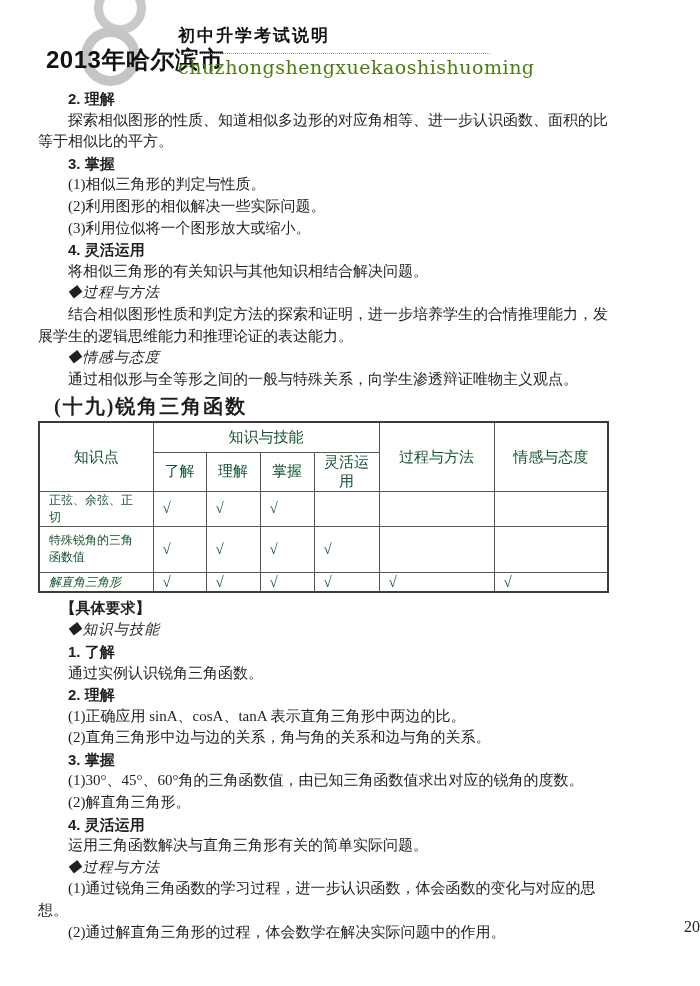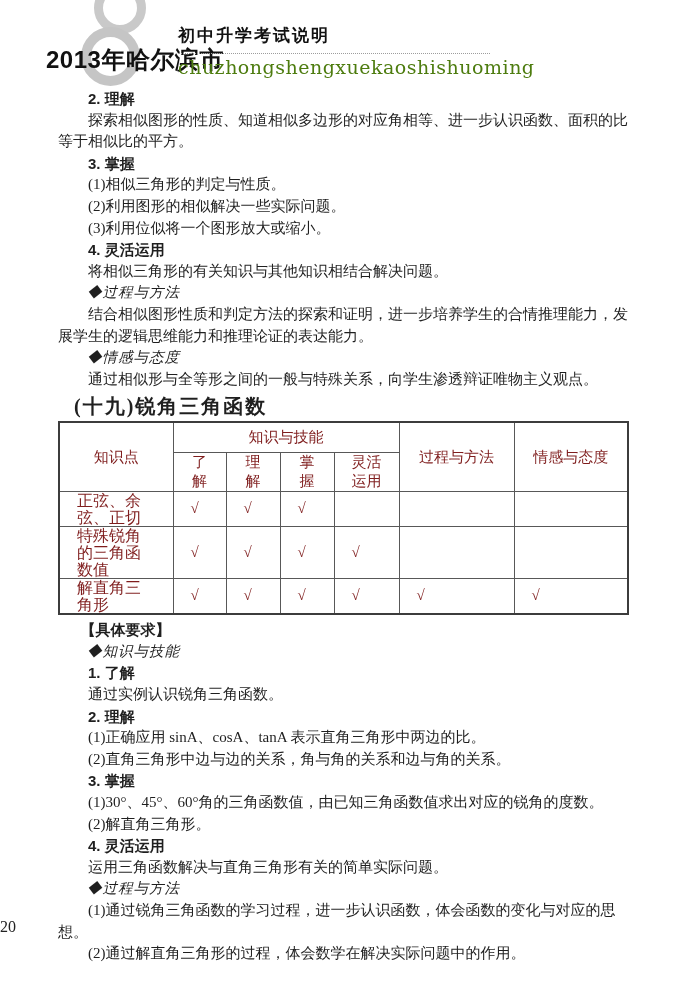--- a/index.html
+++ b/index.html
@@ -24,21 +24,21 @@
     font-family:"Liberation Sans", sans-serif; font-weight:700;
     font-size:17px; letter-spacing:2px; color:#111;
     padding-bottom:6px; border-bottom:1px dotted #9d9d9d;
   }
   .doc-pinyin {
     margin-top:2px; font-family:"DejaVu Serif", serif; 
     font-size:19px; color:#4d7c0f; letter-spacing:0.5px;
   }
 
   
-  .page-body { margin:0 60px 0 58px; width:582px; }
+  .page-body { margin:0 60px 0 38px; width:582px; }
   .blk {
     margin:0; font-size:15px; line-height:21.6px; text-indent:2em;
     font-family:"Liberation Serif", serif;
   }
   .blk.num  { font-weight:700; font-family:"Liberation Sans", sans-serif; }
   .blk.diamond {
     font-weight:400; font-style:italic; font-size:14.5px;
     font-family:"Liberation Serif", serif; letter-spacing:1px;
   }
   .section-heading {
@@ -51,35 +51,35 @@
     font-weight:700; font-family:"Liberation Serif", serif;
   }
 
   
   table.spec {
     border-collapse:collapse; table-layout:fixed; width:569px;
     margin:1px 0 4px 0; border:2px solid #3c3c3c;
   }
   table.spec th, table.spec td {
     border:1px solid #585858; vertical-align:middle;
-    padding:0 17px; font-weight:400; font-size:15px; color:#7f1d1d;
+    padding:0 9px; font-weight:400; font-size:15px; color:#14532d;
     overflow:hidden;
   }
   table.spec .hdr-row1 { height:30px; }
   table.spec .hdr-row2 { height:28px; }
   table.spec .body-row1 { height:34px; }
   table.spec .body-row2 { height:46px; }
-  table.spec .body-row3 { height:32px; }
-  table.spec td.row-label { font-size:16px; line-height:17px; }
+  table.spec .body-row3 { height:20px;font-style:italic; }
+  table.spec td.row-label { font-size:12px; line-height:17px; }
   table.spec td.check { font-size:15px; }
 
   
   .page-number {
     position:absolute; left:0; top:918px; width:100%;
-    text-align:left; font-size:16px; color:#222;
+    text-align:right; font-size:16px; color:#222;
     font-family:"Liberation Serif", serif;
   }
 </style>
 </head>
 <body>
 
 <div class="page">
 
   <div class="page-header">
     <div>

